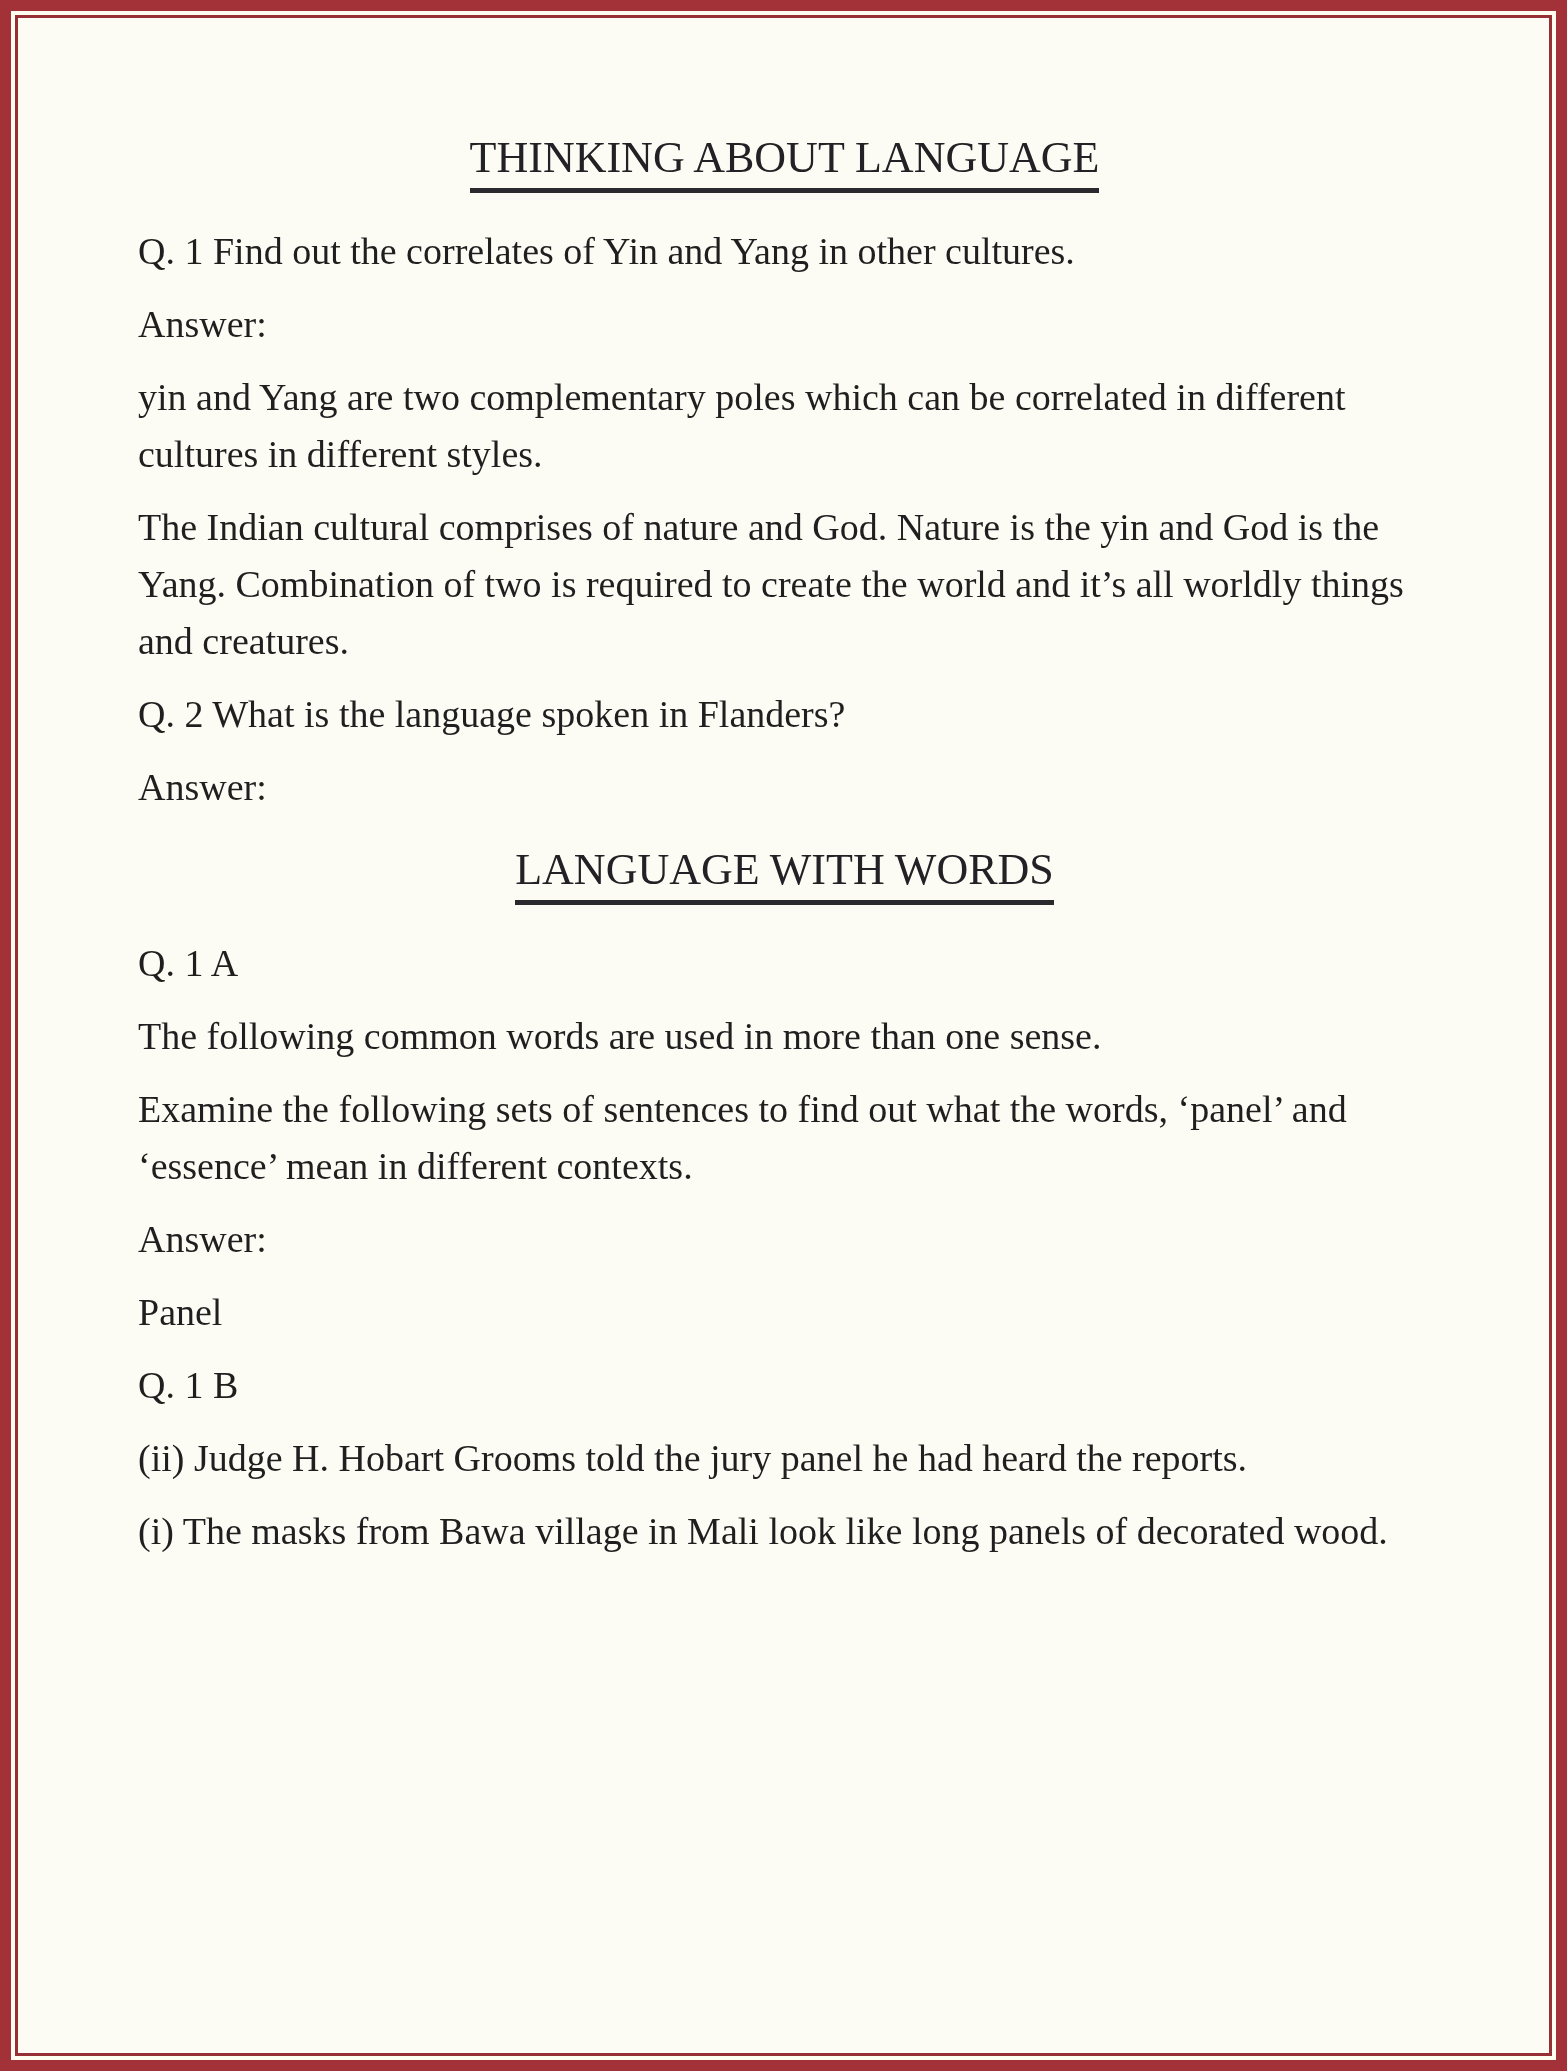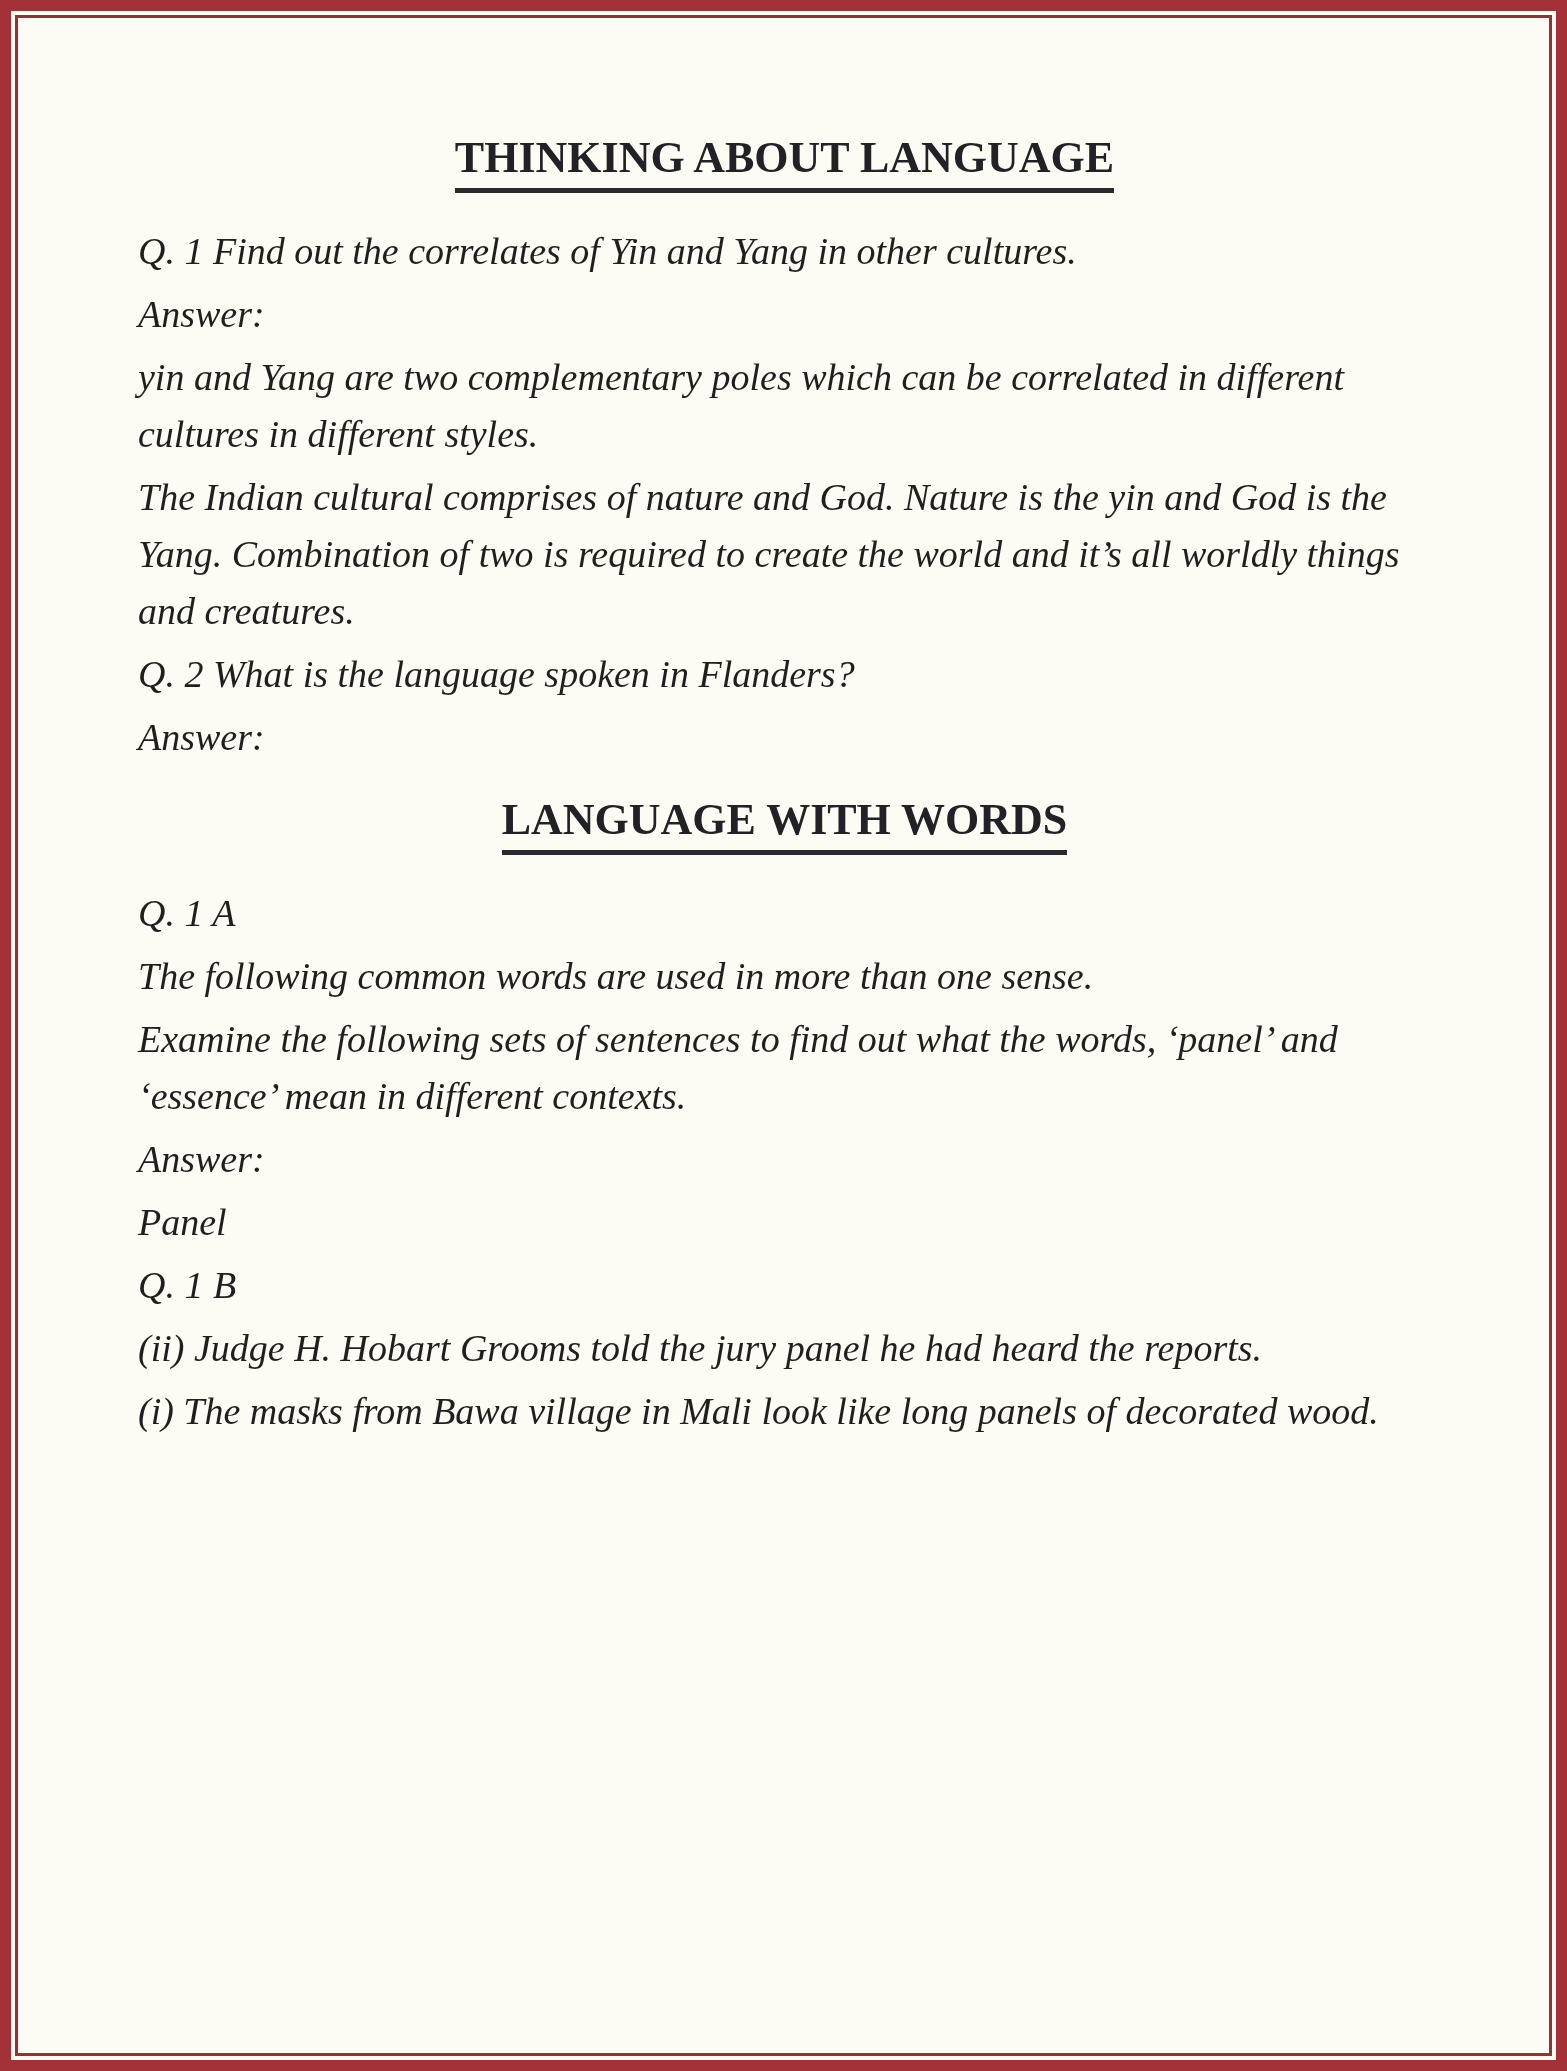--- a/index.html
+++ b/index.html
@@ -28,26 +28,25 @@
     background: #fdfcf4;
     padding: 86px 118px 0 120px;
     overflow: hidden;
   }
   .doc {
     color: #1f1f1f;
     font-size: 38px;
     line-height: 1.5;
   }
   .doc p {
-    margin: 6px 0;
-    font-style: italic;
+    margin: 16px 0;
   }
   h1.heading {
     font-size: 44px;
-    font-weight: bold;
+    font-weight: normal;
     text-align: center;
     margin: 26px 0 30px 0;
     line-height: 1.25;
     color: #222226;
   }
   h1.heading .underline-text {
     display: inline-block;
     border-bottom: 5px solid #2a2a2e;
     padding-bottom: 3px;
   }

